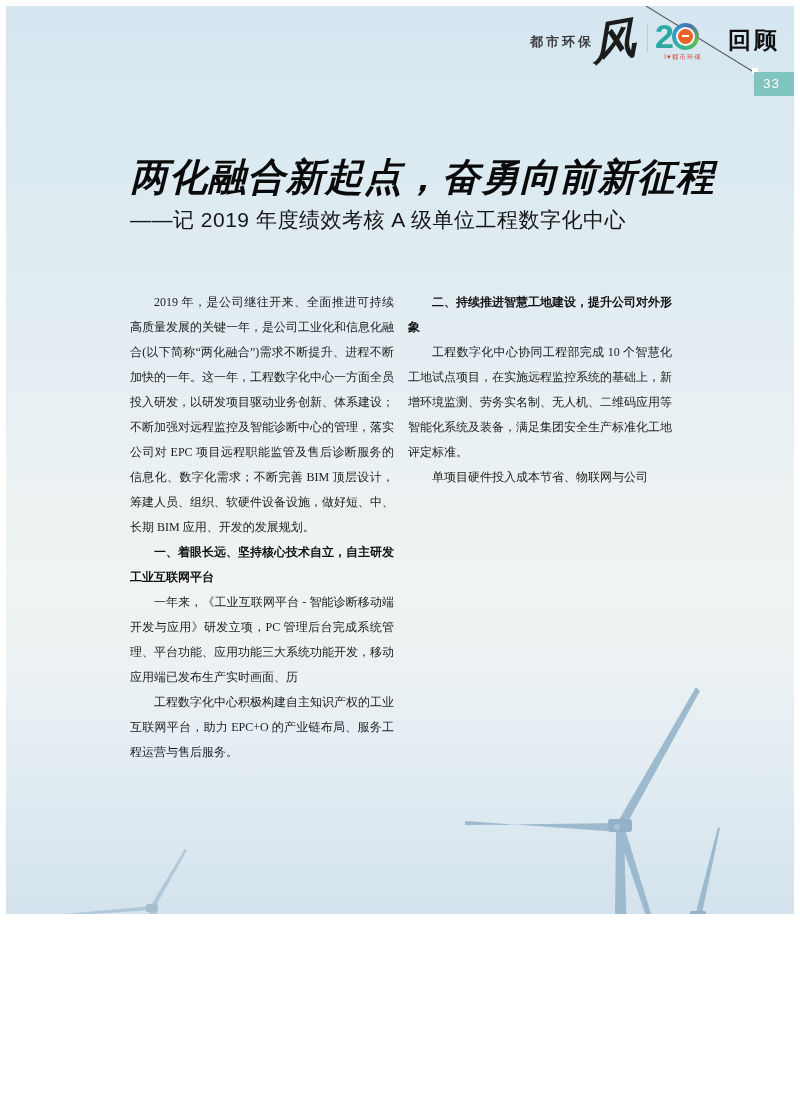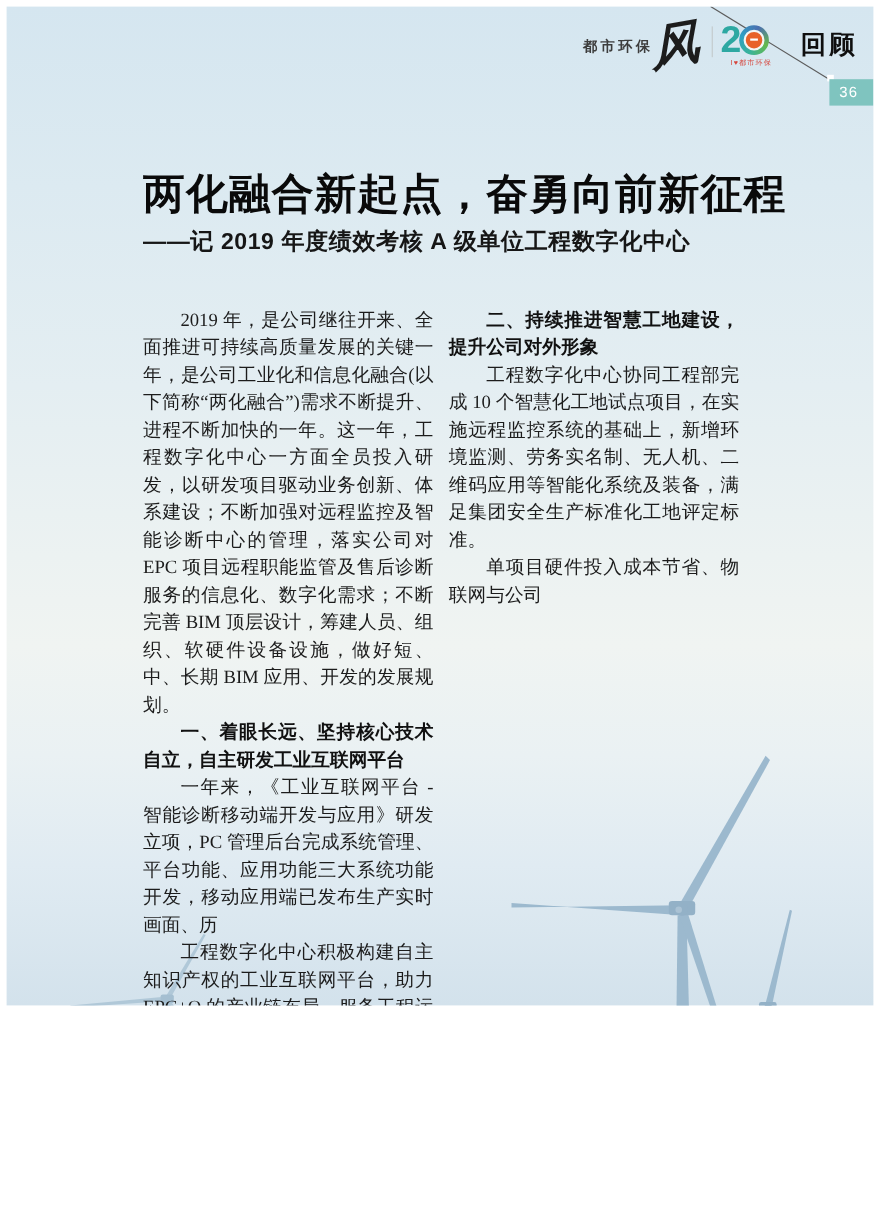--- a/index.html
+++ b/index.html
@@ -65,30 +65,30 @@
     font-size:13.5px;line-height:24px;padding-left:9px;letter-spacing:1px;
   }
   .tab-corner{
     position:absolute;left:746px;top:62px;width:6px;height:6px;background:#ffffff;
   }
 
   
   .article-title{
     position:absolute;left:124px;top:148px;width:560px;
     font-family:var(--sans);font-weight:800;font-size:38px;line-height:46px;
-    letter-spacing:1px;color:#0a0a0a;white-space:nowrap;
+    letter-spacing:1px;color:#0a0a0a;white-space:nowrap;font-style:italic;
   }
   .article-subtitle{
     position:absolute;left:124px;top:200px;width:560px;
-    font-family:var(--sans);font-weight:700;font-size:21px;line-height:28px;
+    font-family:var(--sans);font-weight:400;font-size:21px;line-height:28px;
     letter-spacing:0.5px;color:#161616;white-space:nowrap;
   }
   .col{
-    position:absolute;top:272px;width:264px;
-    font-family:var(--serif);font-size:17px;line-height:25px;color:#1c1c1c;
+    position:absolute;top:284px;width:264px;
+    font-family:var(--serif);font-size:12px;line-height:25px;color:#1c1c1c;
     text-align:justify;
   }
   .col-left{left:124px;}
   .col-right{left:402px;}
   .col p{margin:0;}
   .p-indent{text-indent:2em;}
   .p-heading{
     font-family:Liberation Serif, serif;font-weight:800;text-indent:2em;color:#111111;
   }
 </style>
@@ -176,21 +176,21 @@
         <span class="logo20-2">2</span>
         <span class="logo20-0">
           <span class="logo20-0-inner"></span>
         </span>
       </div>
       <div class="logo20-tagline">I♥都市环保</div>
     </div>
 
     <div class="section-label">回顾</div>
     <div class="tab-corner"></div>
-    <div class="page-tab">36</div>
+    <div class="page-tab">33</div>
 
     <h1 class="article-title">两化融合新起点，奋勇向前新征程</h1>
     <h2 class="article-subtitle">——记 2019 年度绩效考核 A 级单位工程数字化中心</h2>
 
     <div class="col col-left">
       <p class="p-indent">2019 年，是公司继往开来、全面推进可持续高质量发展的关键一年，是公司工业化和信息化融合(以下简称“两化融合”)需求不断提升、进程不断加快的一年。这一年，工程数字化中心一方面全员投入研发，以研发项目驱动业务创新、体系建设；不断加强对远程监控及智能诊断中心的管理，落实公司对 EPC 项目远程职能监管及售后诊断服务的信息化、数字化需求；不断完善 BIM 顶层设计，筹建人员、组织、软硬件设备设施，做好短、中、长期 BIM 应用、开发的发展规划。</p>
       <p class="p-heading">一、着眼长远、坚持核心技术自立，自主研发工业互联网平台</p>
       <p class="p-indent">一年来，《工业互联网平台 - 智能诊断移动端开发与应用》研发立项，PC 管理后台完成系统管理、平台功能、应用功能三大系统功能开发，移动应用端已发布生产实时画面、历</p>
       <p class="p-indent">工程数字化中心积极构建自主知识产权的工业互联网平台，助力 EPC+O 的产业链布局、服务工程运营与售后服务。</p>
     </div>

